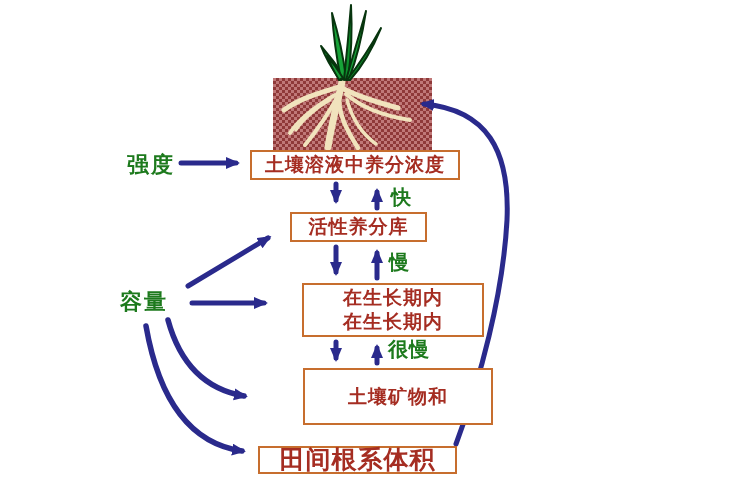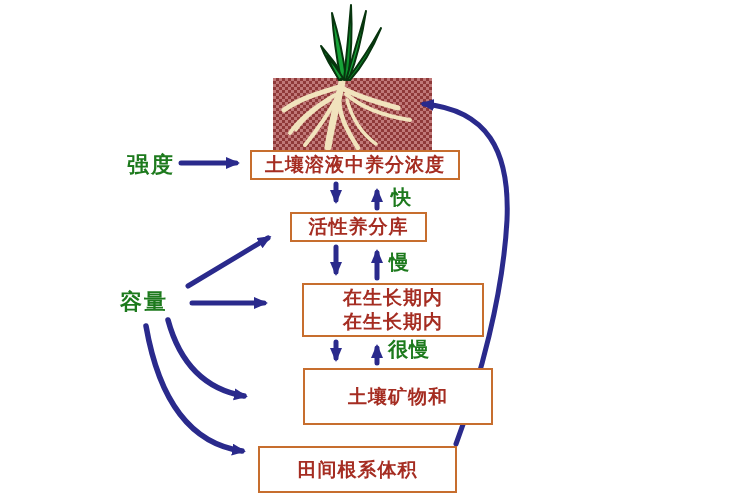--- a/index.html
+++ b/index.html
@@ -37,21 +37,21 @@
     position:absolute;
     color:#1d7a1d;
     font-weight:bold;
     font-size:20px;
     letter-spacing:1px;
   }
   #box-soil-solution{left:250px;top:150px;width:210px;height:30px;font-size:19px;}
   #box-active-pool  {left:290px;top:212px;width:137px;height:30px;font-size:19px;}
   #box-released     {left:278px;top:283px;width:182px;height:54px;font-size:19px;margin-left:24px;}
   #box-minerals     {left:263px;top:368px;width:190px;height:57px;font-size:19px;margin-left:40px;}
-  #box-root-volume  {left:258px;top:446px;width:199px;height:47px;font-size:19px;}
+  #box-root-volume  {left:258px;top:446px;width:199px;height:28px;font-size:25px;}
   #label-intensity{left:127px;top:150px;}
   #label-capacity {left:120px;top:287px;}
   #label-fast     {left:391px;top:184px;}
   #label-slow     {left:389px;top:249px;}
   #label-very-slow{left:388px;top:336px;}
 </style>
 </head>
 <body>
 
 <div id="canvas">

